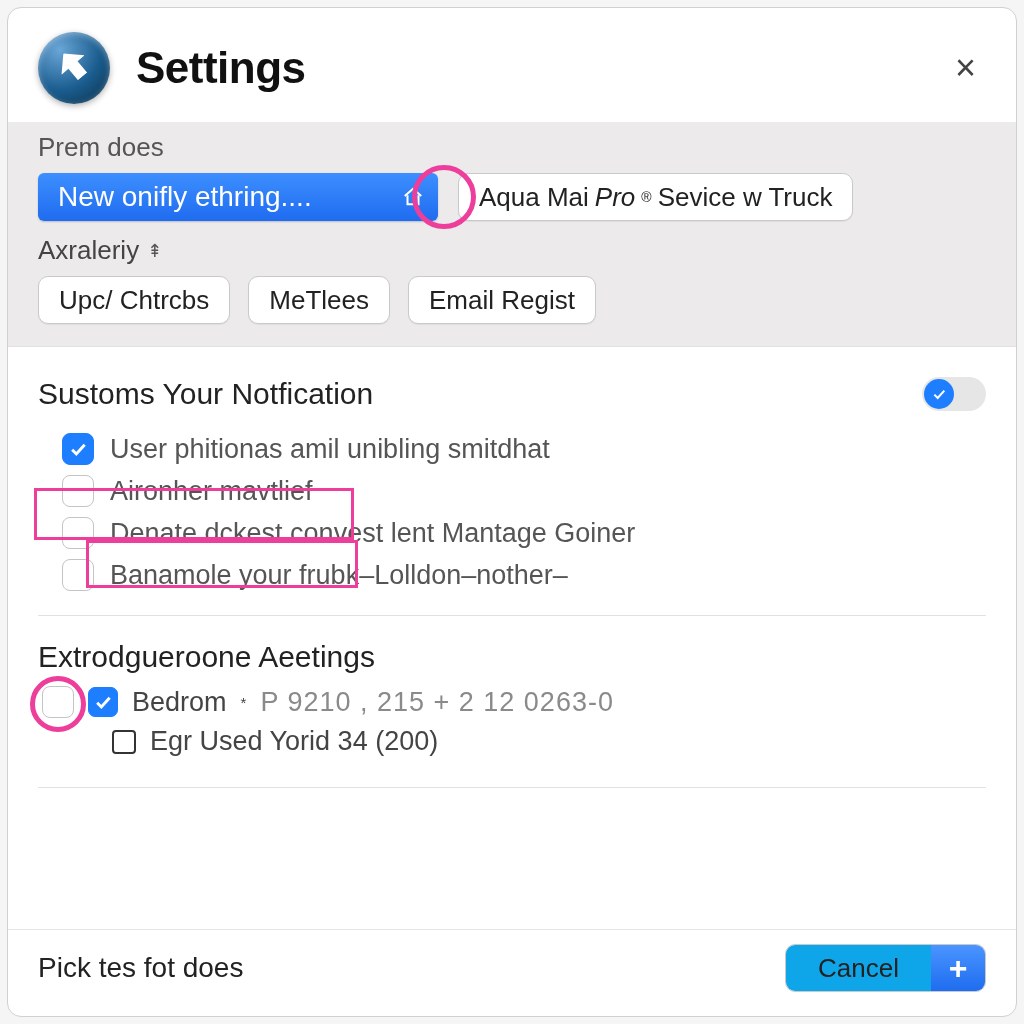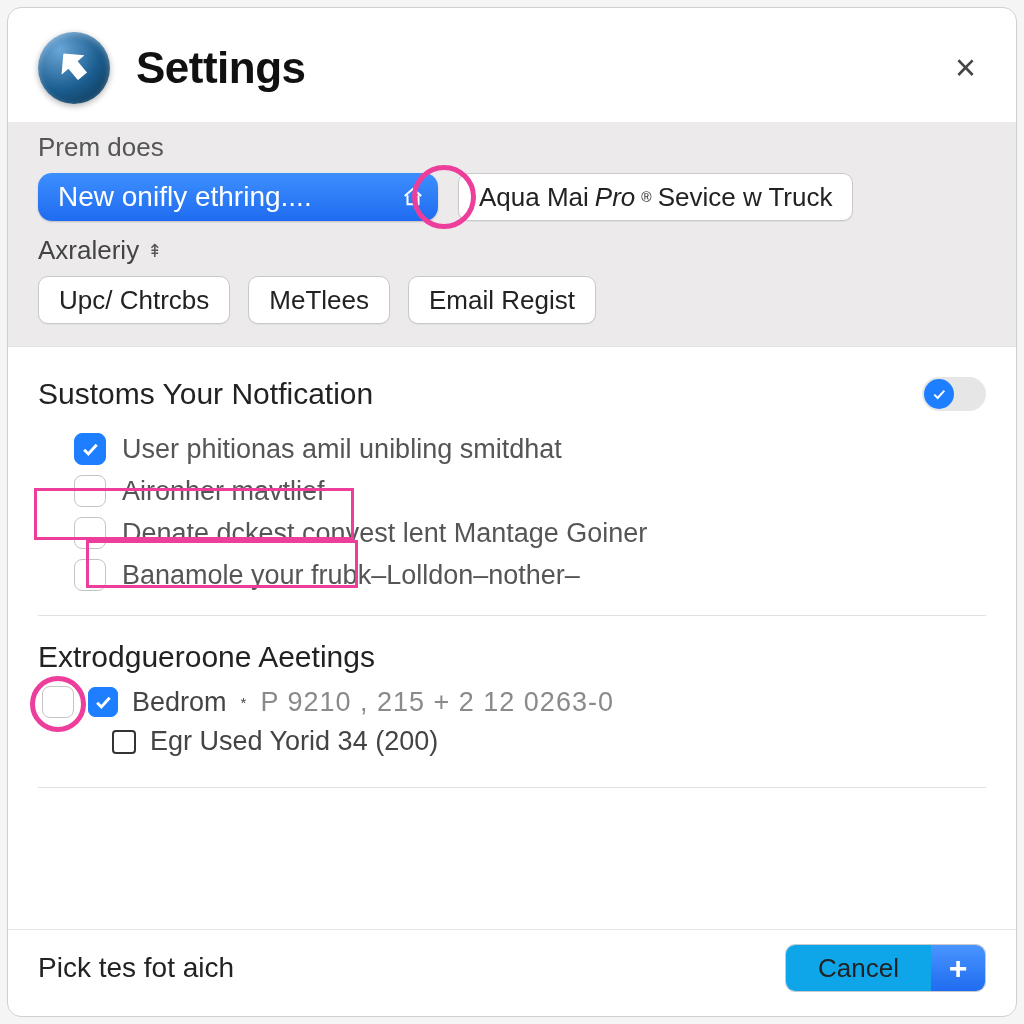--- a/index.html
+++ b/index.html
@@ -82,21 +82,21 @@
   .prem-row {
     display: flex;
     gap: 20px;
     align-items: center;
     margin-bottom: 14px;
   }
 
   .dropdown-blue {
     position: relative;
     height: 48px;
-    border-radius: 14px;
+    border-radius: 6px;
     background: linear-gradient(#3d8eff, #1f6cf0);
     color: #fff;
     font-size: 28px;
     padding: 0 54px 0 20px;
     display: flex;
     align-items: center;
     width: 400px;
     box-shadow: 0 1px 2px rgba(0,0,0,0.2);
   }
   .dropdown-blue .home-icon {
@@ -187,21 +187,21 @@
     display:flex;align-items:center;justify-content:center;
   }
   .toggle .knob svg{width:16px;height:16px;stroke:#fff;stroke-width:3;fill:none;}
 
   .opts { padding-left: 24px; }
 
   .opt {
     display: flex;
     align-items: center;
     gap: 16px;
-    margin: 10px 12px;
+    margin: 10px 0;
     font-size: 27px;
     color: #555;
     position: relative;
   }
 
   .checkbox {
     width: 32px;
     height: 32px;
     border-radius: 8px;
     border: 1.5px solid #c4c4c4;
@@ -398,21 +398,21 @@
         <div class="checkbox square"></div>
         <span>Egr Used Yorid 34 (200)</span>
       </div>
     </div>
 
     <hr class="divider" style="margin-top:30px;">
 
   </div>
 
   <div class="footer">
-    <div class="footer-text">Pick tes fot aich</div>
+    <div class="footer-text">Pick tes fot does</div>
     <div class="footer-actions">
       <div class="btn-combo">
         <div class="cancel">Cancel</div>
         <div class="plus">+</div>
       </div>
     </div>
   </div>
 
 </div>
 

